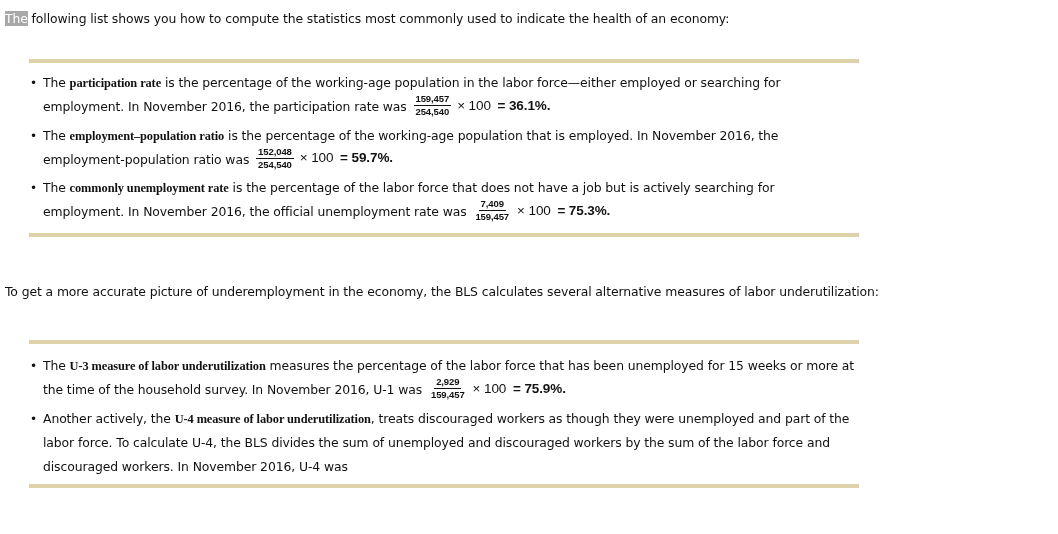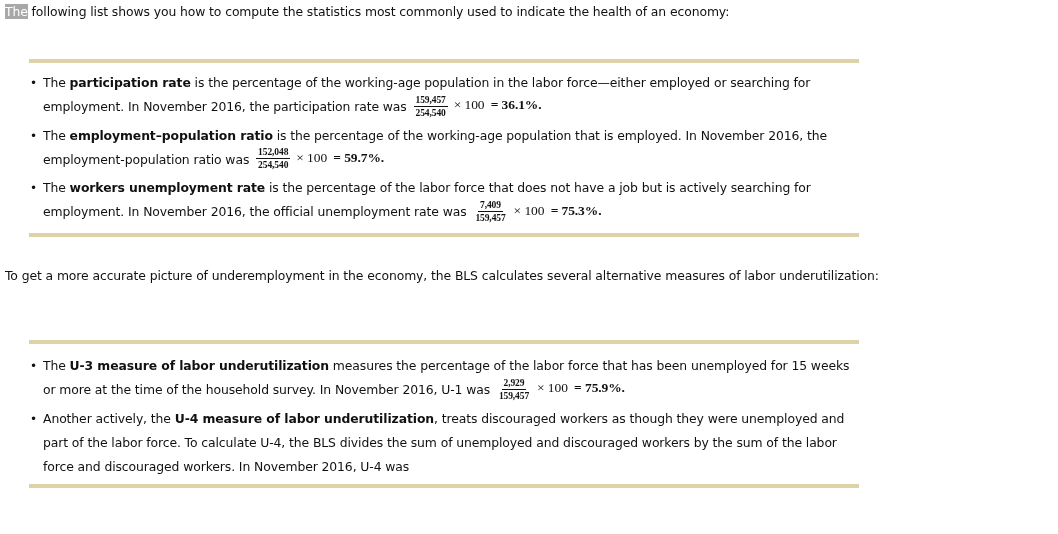--- a/index.html
+++ b/index.html
@@ -2,38 +2,38 @@
 <html><head>
 <meta charset="utf-8">
 <style>
   html, body { margin: 0; padding: 0; background: #ffffff; }
   body {
     width: 1058px; height: 534px; overflow: hidden; position: relative;
     font-family: "DejaVu Sans", "Liberation Sans", sans-serif;
     font-size: 12.4px; color: #111111;
   }
   .para { position: absolute; left: 5px; margin: 0; white-space: nowrap; letter-spacing: -0.1px; }
-  .para1 { top: 4px; }
-  .para2 { top: 268px; }
+  .para1 { top: 11px; }
+  .para2 { top: 284px; }
   .hl { background: #a8a8a8; color: #ffffff; }
   .box {
     position: absolute; left: 29px; width: 830px;
     border-top: 4px solid #ddd2a8; border-bottom: 4px solid #ddd2a8;
     box-sizing: border-box;
   }
   .box1 { top: 59px; height: 178px; }
   .box2 { top: 340px; height: 148px; }
   ul { list-style: none; margin: 0; padding: 0; position: absolute; left: 0; width: 830px; }
   .box1 ul { top: 8px; }
   .box2 ul { top: 10px; }
   li { position: relative; padding-left: 14px; line-height: 24px; margin-bottom: 4px; letter-spacing: -0.1px; }
   li .bullet { position: absolute; left: 1px; top: 0; font-size: 12px; }
-  b { font-weight: bold; }
+  b { font-weight: bold; font-family: Liberation Serif, serif; }
   .math {
-    font-family: Liberation Serif, serif;
+    font-family: Liberation Sans, sans-serif;
     font-weight: bold; font-size: 13.5px; white-space: nowrap;
     display: inline-block; vertical-align: middle; position: relative; top: -2px;
   }
   .frac {
     display: inline-flex; flex-direction: column; align-items: center;
     vertical-align: middle; font-size: 9.5px; line-height: 10px; margin: 0 3px;
   }
   .frac .num { padding: 0 2px 1px; border-bottom: 1px solid #111; }
   .frac .den { padding: 1px 2px 0; }
   .op { margin: 0 3px; font-weight: normal; }
@@ -56,21 +56,21 @@
     <li>
       <span class="bullet">•</span>
       <span>The </span><b>employment–population ratio</b><span> is the percentage of the working-age population that is employed. In November 2016, the employment-population ratio was</span>
       <span class="math"><span class="frac">
             <span class="num">152,048</span>
             <span class="den">254,540</span>
           </span><span class="op">× 100</span> <span>=</span> <span>59.7%.</span></span>
     </li>
     <li>
       <span class="bullet">•</span>
-      <span>The </span><b>workers unemployment rate</b><span> is the percentage of the labor force that does not have a job but is actively searching for employment. In November 2016, the official unemployment rate was</span>
+      <span>The </span><b>commonly unemployment rate</b><span> is the percentage of the labor force that does not have a job but is actively searching for employment. In November 2016, the official unemployment rate was</span>
       <span class="math"><span class="frac">
             <span class="num">7,409</span>
             <span class="den">159,457</span>
           </span><span class="op">× 100</span> <span>=</span> <span>75.3%.</span></span>
     </li>
   </ul>
 </div>
 
 <p class="para para2">To get a more accurate picture of underemployment in the economy, the BLS calculates several alternative measures of labor underutilization:</p>
 

